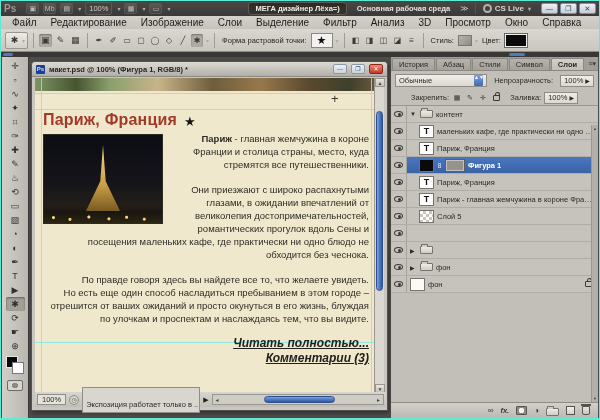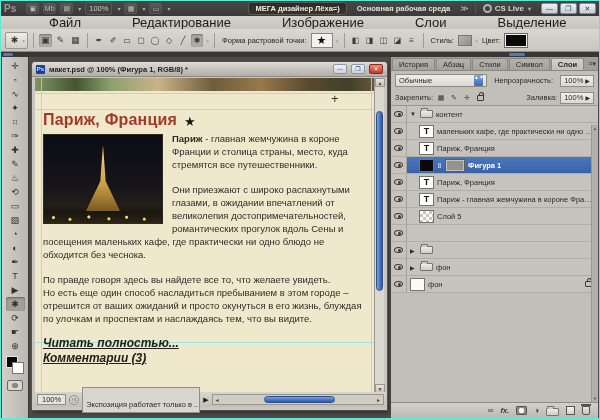--- a/index.html
+++ b/index.html
@@ -18,21 +18,21 @@
   .wsbtn.active{background:linear-gradient(#2e2b27,#38332c);border:1px solid #5d5a55;color:#f0ede8;}
   .chev{color:#cdcac5;font-size:8px;letter-spacing:-1px;}
   .cslive{display:flex;align-items:center;gap:3px;color:#d8d5d0;font-size:8px;font-weight:bold;}
   .cslive .ring{width:9px;height:9px;border:2px solid #b5b2ad;border-radius:50%;}
   .winbtns{display:flex;gap:2px;margin-left:6px;}
   .winbtn{width:17px;height:11px;border:1px solid #7d8ea5;border-radius:2px;background:linear-gradient(#eef1f5,#c6ccd6);color:#32435c;font-size:7px;line-height:9px;text-align:center;}
   .spacer{flex:1;}
 
   
   .menubar{position:absolute;left:1px;top:16px;width:598px;height:13px;background:linear-gradient(#d5d2cc,#c6c3bd);display:flex;align-items:center;padding:0 4px;}
-  .menu-item{font-size:13px;color:#1c1b19;padding:0 7px;cursor:default;margin-left:37px;}
+  .menu-item{font-size:10px;color:#1c1b19;padding:0 7px;cursor:default;}
 
   
   .optionsbar{position:absolute;left:1px;top:29px;width:598px;height:23px;background:linear-gradient(#dad7d1,#c9c6c0);display:flex;align-items:center;gap:2px;padding:0 4px;border-bottom:1px solid #8f8c86;}
   .obtool{display:flex;align-items:center;border:1px solid #9a978f;border-radius:2px;background:linear-gradient(#efece6,#d2cfc9);padding:1px 2px;}
   .obico{display:inline-flex;align-items:center;justify-content:center;width:13px;height:13px;font-size:9px;color:#3c3a36;}
   .obico.sm{width:12px;font-size:8px;}
   .obico.active{background:#aeaba3;border-radius:2px;box-shadow:inset 0 1px 2px rgba(0,0,0,.35);}
   .obsep{width:1px;height:15px;background:#9e9b94;margin:0 3px;}
   .oblabel{font-size:7.5px;color:#26241f;white-space:nowrap;margin:0 2px;}
   .starbox{width:22px;height:15px;background:#f4f2ee;border:1px solid #8a8780;display:flex;align-items:center;justify-content:center;font-size:11px;color:#111;}
@@ -66,21 +66,21 @@
   .canvas{position:absolute;left:3px;top:16px;width:342px;height:315px;background:#efe8cc;overflow:hidden;}
   .headerphoto{position:absolute;left:0;top:0;width:342px;height:13px;background:linear-gradient(90deg,#7e9464 0%,#46552f 12%,#8aa06d 22%,#c9b489 36%,#6d5d3c 52%,#97794b 66%,#59492e 80%,#3f402b 92%,#6b5a3d 100%);filter:blur(.4px);}
   .guide-h{position:absolute;left:0;width:342px;height:1px;background:#7ee9e2;opacity:.85;}
   .guide-v{position:absolute;top:0;height:315px;width:1px;background:#7ee9e2;opacity:.85;}
   .crosshair{position:absolute;font-size:13px;color:#3a382f;font-weight:400;}
 
   .article{position:absolute;left:8px;top:33px;width:326px;color:#2e2b26;}
   .art-head{display:flex;align-items:center;gap:7px;}
   .art-title{font-size:16px;font-weight:bold;color:#a33a28;letter-spacing:.2px;}
   .art-star{font-size:13px;color:#141414;margin-top:2px;}
-  .art-body{margin-top:3px;font-size:9.5px;line-height:13px;text-align:left;}
+  .art-body{margin-top:3px;font-size:9.5px;line-height:13px;text-align:right;}
   .eiffel{float:left;width:120px;height:90px;margin:2px 9px 3px 0;background:linear-gradient(#0c0d14 0%,#15141a 55%,#241e18 80%,#0e0c08 100%);position:relative;border:1px solid #2c2a24;}
   .eiffel .tower{position:absolute;left:50%;bottom:12px;width:34px;height:66px;transform:translateX(-50%);background:linear-gradient(#f4d98a,#caa045 60%,#7a5a22);clip-path:polygon(50% 0,58% 55%,100% 100%,0 100%,42% 55%);}
   .eiffel .lights{position:absolute;left:0;bottom:0;width:100%;height:12px;background:
       radial-gradient(circle at 8% 55%,#ffd97a 0 1px,transparent 2px),
       radial-gradient(circle at 22% 70%,#ffcf66 0 1px,transparent 2px),
       radial-gradient(circle at 38% 50%,#ffd97a 0 1px,transparent 2px),
       radial-gradient(circle at 55% 65%,#ffcf66 0 1px,transparent 2px),
       radial-gradient(circle at 70% 52%,#ffd97a 0 1px,transparent 2px),
       radial-gradient(circle at 85% 68%,#ffcf66 0 1px,transparent 2px),
       linear-gradient(#17150f,#2a2415);}
@@ -111,21 +111,21 @@
   .tabrow{height:14px;display:flex;align-items:flex-end;background:#a19e98;border-bottom:1px solid #8b8882;padding-left:1px;position:relative;}
   .tab{font-size:7.5px;color:#2a2824;padding:1px 6px 1px 6px;border:1px solid #8b8882;border-bottom:none;border-radius:2px 2px 0 0;background:linear-gradient(#b5b2ac,#a5a29c);margin-right:1px;white-space:nowrap;}
   .tab.active{background:linear-gradient(#d3d0ca,#c2bfb9);font-weight:bold;}
   .flyout{position:absolute;right:3px;top:3px;font-size:7px;color:#3a3835;letter-spacing:-1px;}
   .panelbody{flex:1;background:#c2bfb9;display:flex;flex-direction:column;position:relative;}
   .ctlrow{height:19px;display:flex;align-items:center;gap:3px;padding:0 4px;font-size:7.5px;color:#2b2926;justify-content:space-between;}
   .combo{display:flex;align-items:center;width:92px;height:13px;border:1px solid #8f8c86;background:linear-gradient(#efede9,#dcd9d3);padding:0 3px;font-size:7.5px;}
   .combo .cb-arrow{margin-left:auto;width:9px;height:11px;background:linear-gradient(#7da2dd,#3f69ae);border-radius:1px;color:#fff;font-size:5px;line-height:5px;text-align:center;}
   .valbox{display:flex;align-items:center;border:1px solid #8f8c86;background:linear-gradient(#efede9,#dcd9d3);height:12px;padding:0 3px;font-size:7.5px;gap:2px;}
   .valbox .va{font-size:6px;}
-  .lockrow{height:16px;display:flex;align-items:center;gap:3px;padding:0 4px;font-size:7.5px;color:#2b2926;border-bottom:1px solid #9a978f;}
+  .lockrow{height:16px;display:flex;align-items:center;gap:3px;padding:0 20px;font-size:7.5px;color:#2b2926;border-bottom:1px solid #9a978f;}
   .lockico{width:10px;height:10px;display:inline-flex;align-items:center;justify-content:center;font-size:7px;color:#3b3935;border:1px solid transparent;}
 
   .layerlist{display:flex;flex-direction:column;}
   .lrow{height:17px;display:flex;border-bottom:1px solid #b0ada7;background:#c6c3bd;font-size:7.5px;color:#2b2926;}
   .eyecell{width:16px;height:100%;border-right:1px solid #a5a29c;display:flex;align-items:center;justify-content:center;flex:none;}
   .eye{width:9px;height:6px;border:1px solid #3b3935;border-radius:50%;position:relative;}
   .eye::after{content:"";position:absolute;left:2.5px;top:1px;width:3px;height:3px;background:#3b3935;border-radius:50%;}
   .lmain{display:flex;align-items:center;gap:3px;height:100%;flex:1;padding-left:3px;min-width:0;}
   .lrow.sel .lmain{background:linear-gradient(#4a77c0,#3a62a6);color:#fff;}
   .tri{font-size:6px;color:#2e2c28;width:7px;flex:none;}

